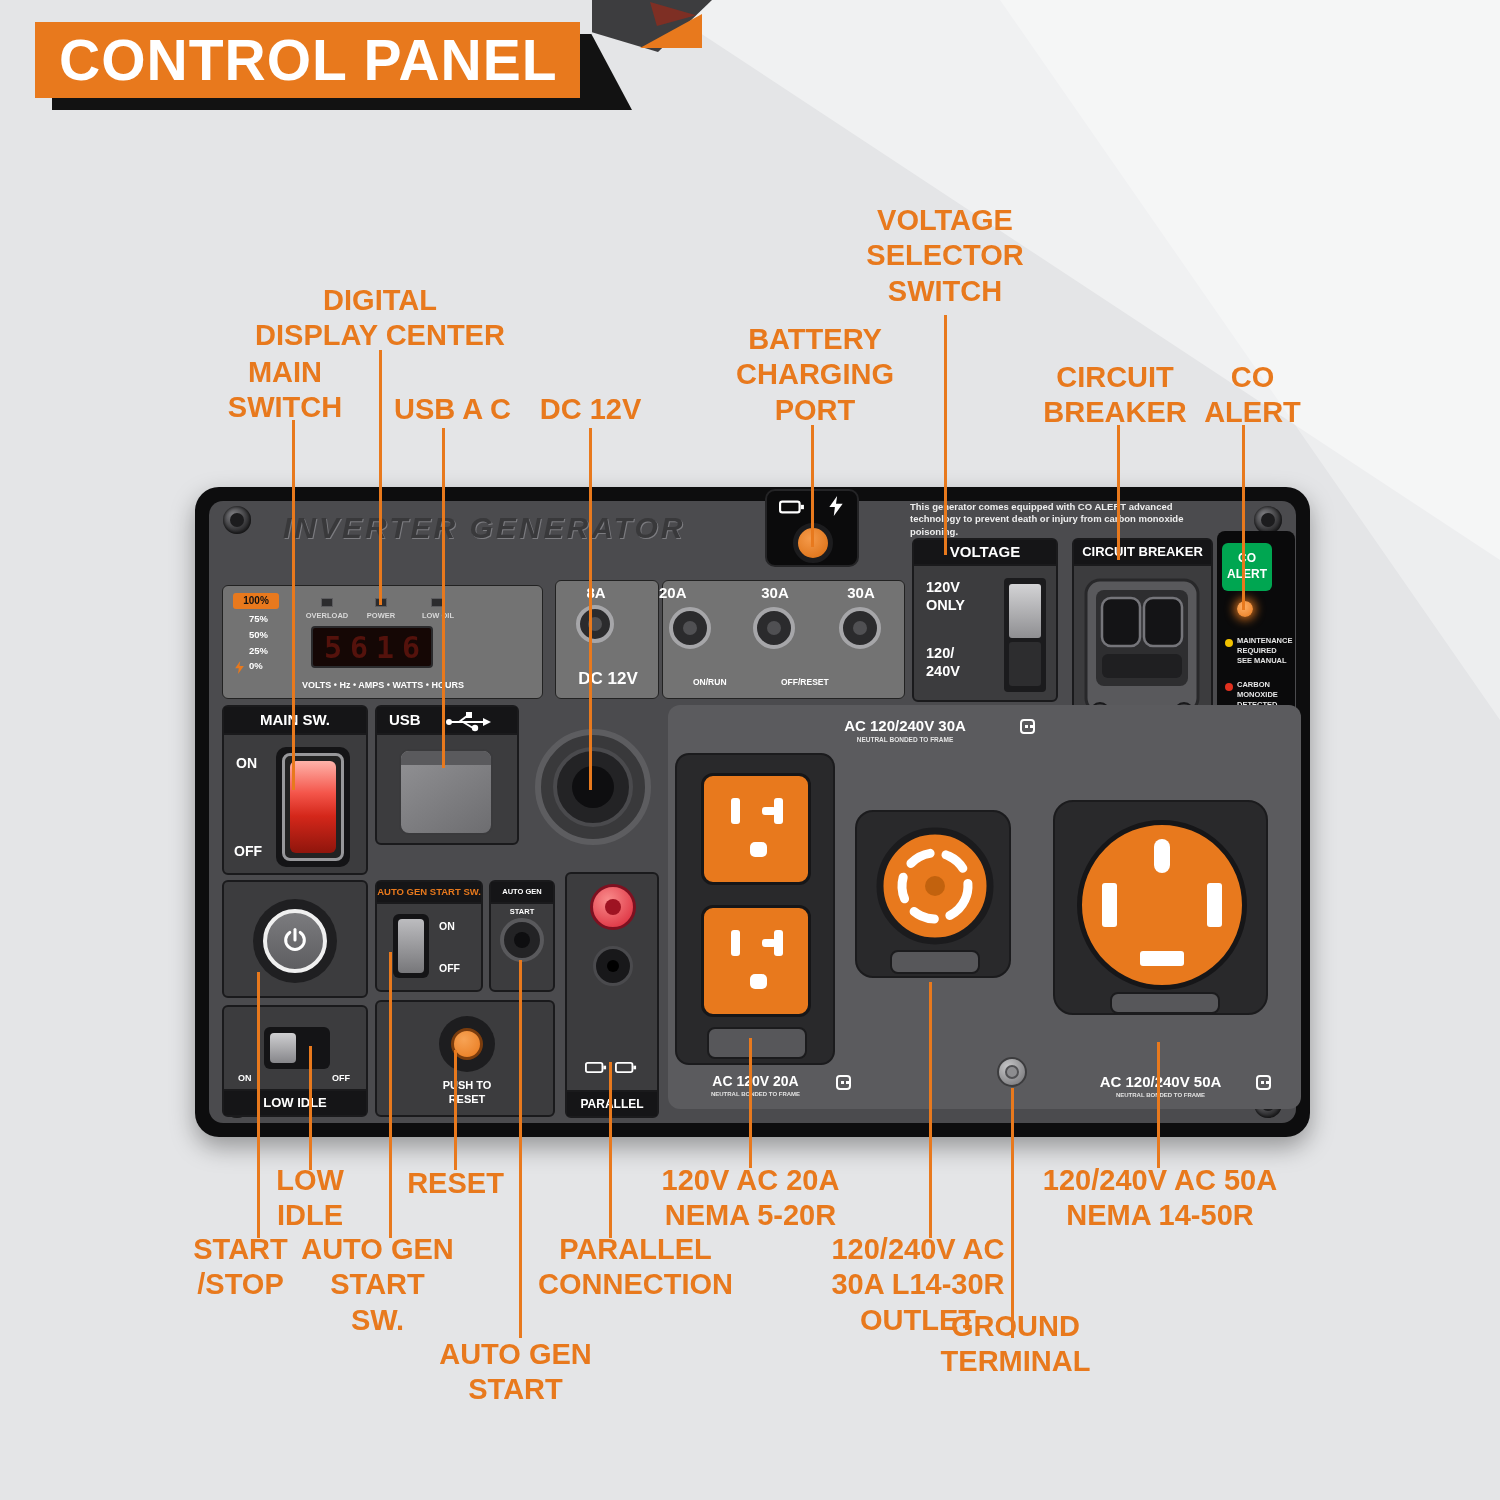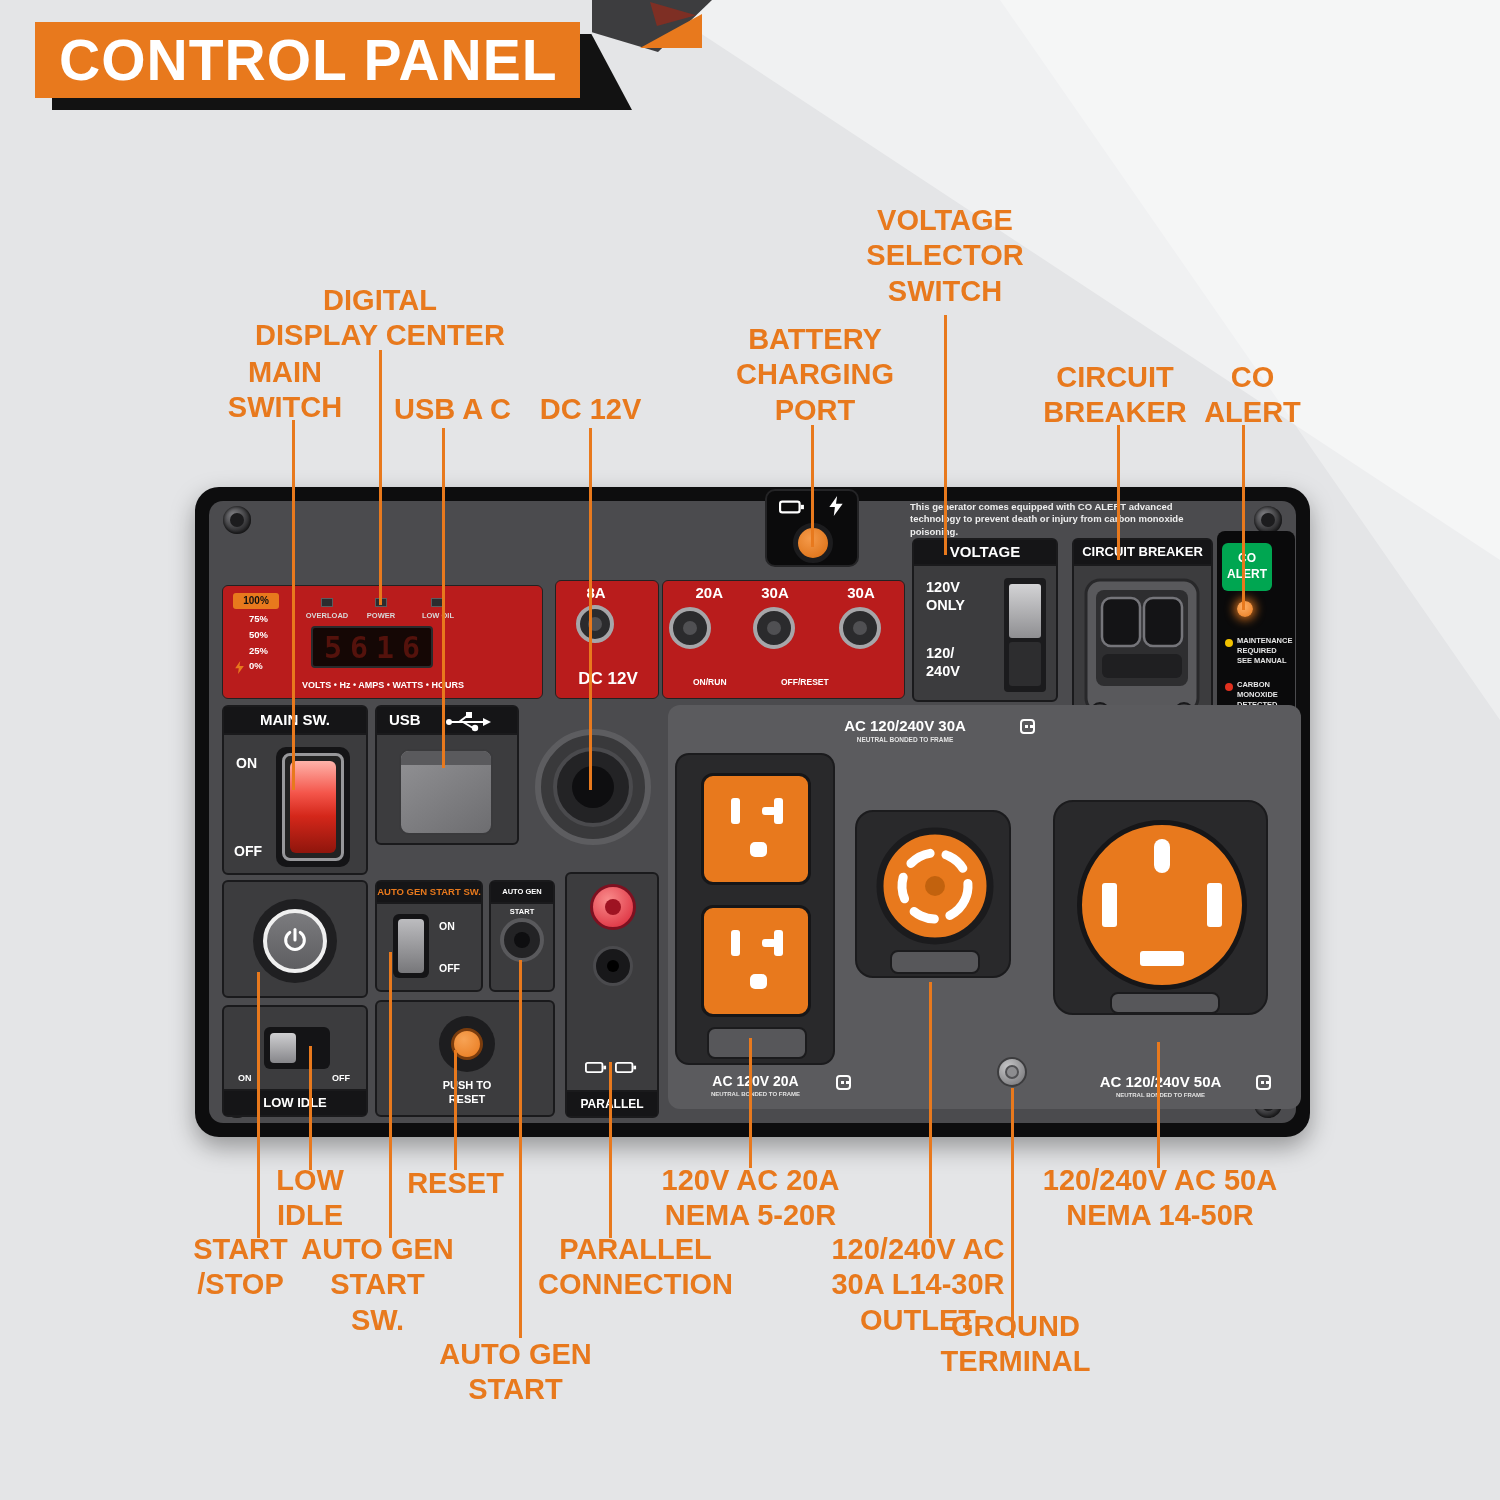--- a/index.html
+++ b/index.html
@@ -26,21 +26,21 @@
   
   .callout{position:absolute;color:var(--accent);font-weight:bold;font-size:29px;line-height:1.22;text-align:center;white-space:pre-line;z-index:60}
   .lead{position:absolute;width:3px;background:var(--accent);z-index:55}
   
   .panel{position:absolute;background:#0d0d0e;border-radius:24px;box-shadow:0 10px 24px rgba(0,0,0,.35)}
   .panel-inner{position:absolute;left:14px;top:14px;width:1087px;height:622px;background:var(--panel_gray);border-radius:14px}
   .screw{position:absolute;width:28px;height:28px;border-radius:50%;background:radial-gradient(circle at 35% 30%,#7a7a7e,#2a2a2c 70%);box-shadow:inset 0 0 4px #000}
   .screw::after{content:"";position:absolute;left:7px;top:7px;width:14px;height:14px;border-radius:50%;background:#1c1c1e}
   .box{position:absolute;background:#3c3c3e;border:2px solid #1a1a1c;border-radius:6px}
   .box-hdr{position:absolute;left:0;top:0;right:0;background:#151517;color:#fff;font-weight:bold;text-align:center;border-bottom:2px solid #1a1a1c}
-  .blackstrip{position:absolute;background:#b91c1c;border-radius:6px;border:1px solid #222}
+  .blackstrip{position:absolute;background:#737373;border-radius:6px;border:1px solid #222}
   .wtxt{color:#fff;font-weight:bold}
   .pre{white-space:pre-line}
   .chrome{position:absolute;border-radius:50%;border:4px solid #a6a6a9;background:#2b2b2d}
   .chrome::after{content:"";position:absolute;left:50%;top:50%;width:14px;height:14px;margin:-7px 0 0 -7px;border-radius:50%;background:#505053}
   .led{position:absolute;width:12px;height:9px;background:#2c2c2e;border:1px solid #5c5c5f}
   .slot{position:absolute;background:#fff;border-radius:3px}
   .tab{position:absolute;background:#57575a;border:2px solid #1b1b1d;border-radius:8px}
   .recicon{position:absolute;width:15px;height:15px;border:2px solid #fff;border-radius:4px}
   .recicon::after{content:"";position:absolute;left:3px;top:4px;width:3px;height:3px;background:#fff;box-shadow:5px 0 0 #fff}
 </style>
@@ -57,20 +57,21 @@
 <div class="hdr-shadow" style="left:52px;top:34px;width:580px;height:76px"></div>
 <div class="hdr-bar" style="left:35px;top:22px;width:545px;height:76px">CONTROL PANEL</div>
 
 <div class="panel" style="left:195px;top:487px;width:1115px;height:650px">
   <div class="panel-inner"></div>
   <div class="screw" style="left:28px;top:19px"></div>
   <div class="screw" style="left:1059px;top:19px"></div>
   <div class="screw" style="left:28px;top:603px"></div>
   <div class="screw" style="left:1059px;top:603px"></div>
 
+  <div class="abs" style="left:88px;top:24px;font-size:30px;font-weight:900;font-style:italic;letter-spacing:3px;color:#39393b;text-shadow:1px 1px 0 #7c7c80">INVERTER GENERATOR</div>
 
   <div class="abs" style="left:570px;top:2px;width:94px;height:78px;background:#0b0b0c;border-radius:10px;border:2px solid #242426">
     <span class="abs" style="left:12px;top:8px;width:26px;height:16px">
       <svg viewBox="0 0 24 14" width="26" height="16">
           <rect x="1" y="2" width="18" height="10" rx="2" fill="none" stroke="#fff" stroke-width="2"></rect>
           <rect x="20" y="5" width="3" height="4" fill="#fff"></rect>
         </svg>
     </span>
     <span class="abs" style="left:62px;top:5px;width:14px;height:20px">
       <svg viewBox="0 0 12 18" width="14" height="20">
@@ -146,21 +147,21 @@
     <div class="abs wtxt" style="left:40px;top:94px;width:240px;text-align:center;font-size:9px">VOLTS • Hz • AMPS • WATTS • HOURS</div>
   </div>
 
   <div class="blackstrip" style="left:360px;top:93px;width:104px;height:119px">
     <div class="abs wtxt" style="left:10px;top:3px;width:60px;text-align:center;font-size:15px">8A</div>
     <div class="chrome" style="left:20px;top:24px;width:38px;height:38px"></div>
     <div class="abs wtxt" style="left:0;top:88px;width:104px;text-align:center;font-size:17px">DC 12V</div>
   </div>
 
   <div class="blackstrip" style="left:467px;top:93px;width:243px;height:119px">
-    <div class="abs wtxt" style="left:-4px;top:3px;width:64px;text-align:right;font-size:15px">20A</div>
+    <div class="abs wtxt" style="left:-4px;top:3px;width:64px;text-align:left;font-size:15px">20A</div>
     <div class="abs wtxt" style="left:80px;top:3px;width:64px;text-align:center;font-size:15px">30A</div>
     <div class="abs wtxt" style="left:166px;top:3px;width:64px;text-align:center;font-size:15px">30A</div>
     <div class="chrome" style="left:6px;top:26px;width:42px;height:42px"></div>
     <div class="chrome" style="left:90px;top:26px;width:42px;height:42px"></div>
     <div class="chrome" style="left:176px;top:26px;width:42px;height:42px"></div>
     <div class="abs wtxt" style="left:30px;top:96px;font-size:8.5px">ON/RUN</div>
     <div class="abs wtxt" style="left:118px;top:96px;font-size:8.5px">OFF/RESET</div>
   </div>
 
   <div class="box" style="left:27px;top:218px;width:146px;height:170px">

